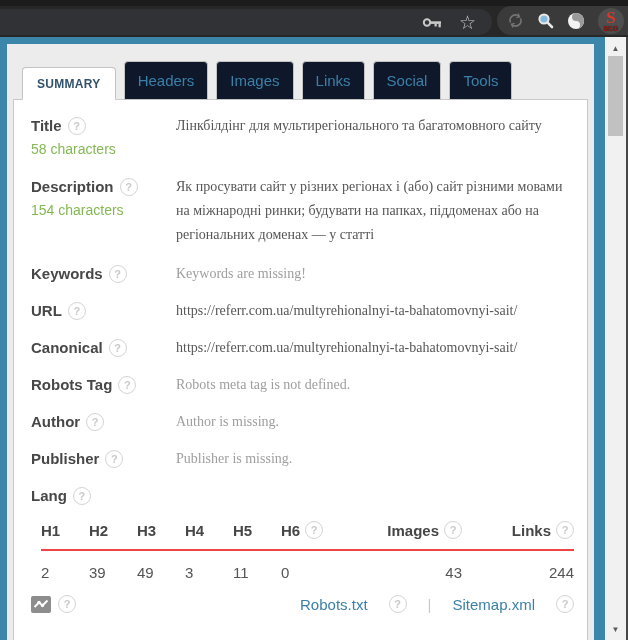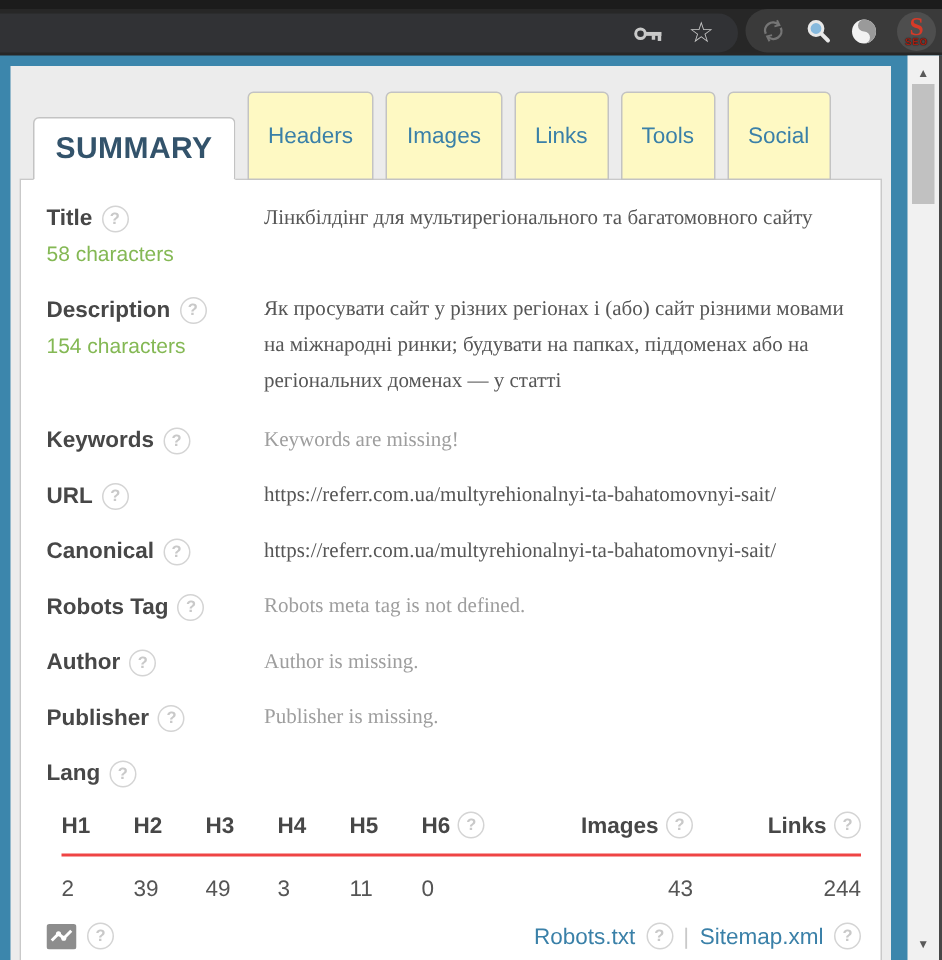--- a/index.html
+++ b/index.html
@@ -26,23 +26,23 @@
   .scrollbar{position:absolute;top:37px;right:2px;width:21px;bottom:0;background:#f1f1f1;}
   .sb-arrow{position:absolute;left:0;right:0;text-align:center;color:#5a5a5a;font-size:8px;}
   .sb-up{top:7px;} .sb-down{bottom:6px;}
   .sb-thumb{position:absolute;top:19px;left:3px;right:3px;height:80px;background:#c1c1c1;}
 
   
   .popup{position:absolute;left:7px;top:44px;width:587px;bottom:0;background:#ececec;}
   .tabbar{display:flex;align-items:flex-end;padding:17px 0 0 15px;position:relative;z-index:2;margin-bottom:-1px;}
   .tab{border:1px solid #c3c3c3;border-radius:4px 4px 0 0;margin-right:8px;cursor:default;white-space:nowrap;}
   .tab.active{background:#fff;border-bottom:1px solid #fff;color:#33536b;font-weight:bold;
-              font-size:20px;padding:9px 14px 8px;letter-spacing:.3px;}
-  .tab.inactive{background:#fef9c3;border-bottom:1px solid #c3c3c3;color:#3a80a8;
-                font-size:15px;padding:20px 13px;}
+              font-size:12px;padding:9px 14px 8px;letter-spacing:.3px;}
+  .tab.inactive{background:#0f172a;border-bottom:1px solid #c3c3c3;color:#3a80a8;
+                font-size:15px;padding:10px 13px;}
   .panel{position:relative;z-index:1;margin:0 6px;background:#fff;border:1px solid #c9c9c9;
          height:calc(100% - 53px);box-sizing:border-box;}
   .content{padding:14px 13px 0 17px;}
 
   .row{display:flex;margin-bottom:13px;}
   .row.tall{margin-bottom:15px;}
   .row-label{width:145px;flex:none;}
   .label-line{display:flex;align-items:center;gap:6px;color:#474747;font-weight:bold;
               font-size:15px;line-height:24px;}
   .sub{color:#84b854;font-size:14px;line-height:22px;}
@@ -60,21 +60,21 @@
   .hrow.vals{padding-top:13px;}
   .hcell{display:flex;align-items:center;gap:5px;font-size:15px;}
   .head .hcell{font-weight:bold;color:#474747;}
   .vals .hcell{color:#555;}
   .col-h{width:48px;}
   .col-images{flex:1;justify-content:flex-end;}
   .col-links{width:112px;justify-content:flex-end;}
 
   .footer{display:flex;align-items:center;margin-top:14px;}
   .f-left{display:flex;align-items:center;gap:7px;}
-  .f-right{margin-left:auto;display:flex;align-items:center;gap:7px;font-size:15px;}
+  .f-right{margin-left:auto;display:flex;align-items:center;gap:21px;font-size:15px;}
   .flink{color:#3a80a8;text-decoration:none;}
   .fsep{color:#c9c9c9;}
   .bottom-divider{border-top:1px solid #e7e7e7;margin-top:29px;}
   svg{display:block;}
 </style>
 </head>
 <body>
 
 <div id="stage">
 
@@ -126,22 +126,22 @@
     <div class="sb-arrow sb-down">▼</div>
   </div>
 
   <div class="popup">
 
     <div class="tabbar">
         <div class="tab active"><span>SUMMARY</span></div>
         <div class="tab inactive"><span>Headers</span></div>
         <div class="tab inactive"><span>Images</span></div>
         <div class="tab inactive"><span>Links</span></div>
+        <div class="tab inactive"><span>Social</span></div>
         <div class="tab inactive"><span>Tools</span></div>
-        <div class="tab inactive"><span>Social</span></div>
       </div>
 
     <div class="panel">
       <div class="content">
 
         <div id="fields-host">
             <div class="row tall">
             <div class="row-label">
               <div class="label-line">
                 <span>Title</span>

